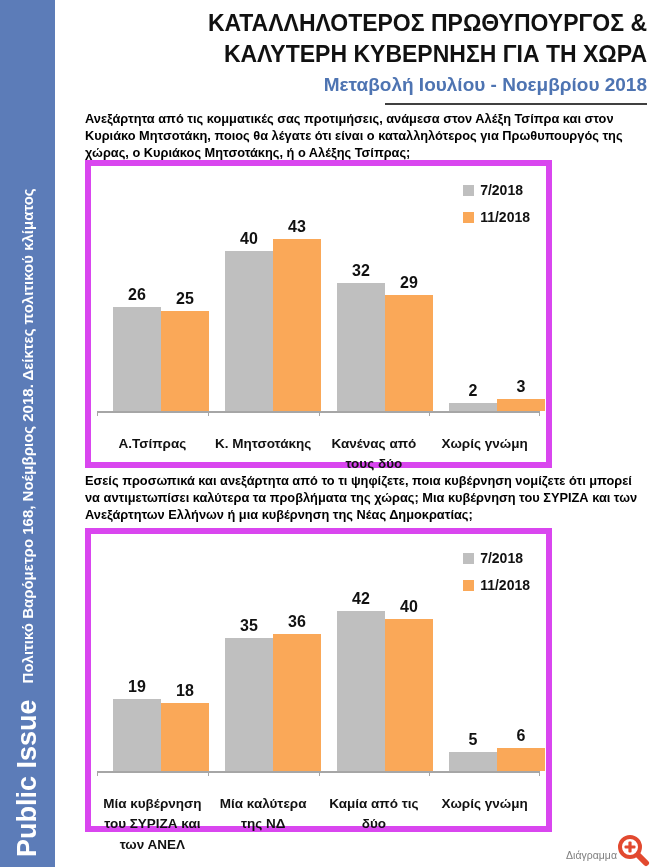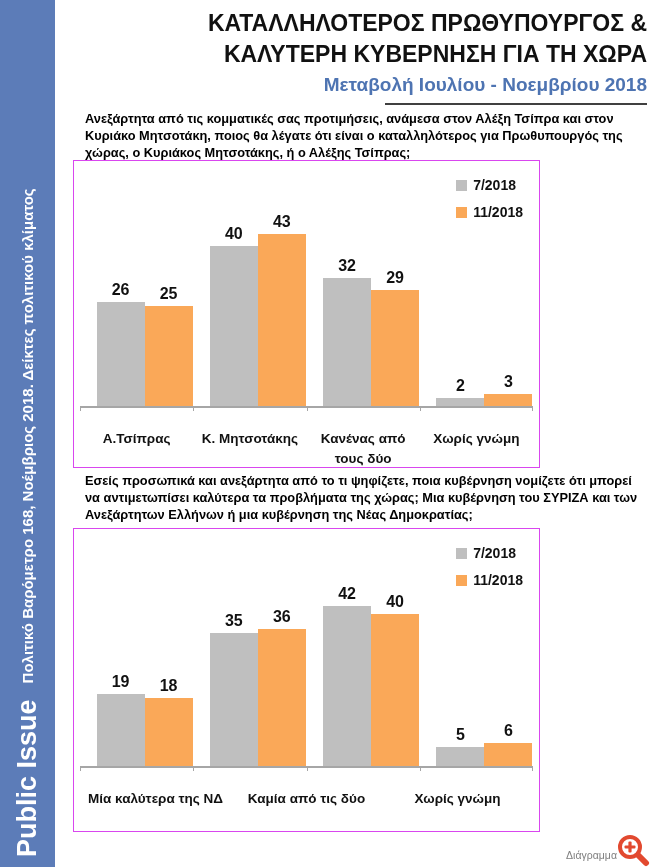--- a/index.html
+++ b/index.html
@@ -21,22 +21,22 @@
   .subtitle{font-size:19px;line-height:26px;font-weight:bold;color:#4E74B2;margin-top:2px;}
   .rule{width:262px;margin:5px 0 0 auto;border-top:2px solid #404040;}
 
   
   .question{position:absolute;left:85px;width:562px;margin:0;
             font-size:12.8px;line-height:17.2px;font-weight:bold;color:#000;}
   .q1{top:110px;}
   .q2{top:472px;}
 
   
-  .chart{position:absolute;left:73px;width:467px;background:#fff;
-         border:1px solid #d946ef;box-sizing:border-box;}
+  .chart{position:absolute;left:85px;width:467px;background:#fff;
+         border:6px solid #d946ef;box-sizing:border-box;}
   .chart1{top:160px;height:308px;}
   .chart2{top:528px;height:304px;}
 
   .legend{position:absolute;top:16px;right:16px;display:flex;flex-direction:column;gap:11px;z-index:2;}
   .legend-row{display:flex;align-items:center;gap:6px;font-size:14px;font-weight:bold;color:#111;}
   .swatch{width:11px;height:11px;display:inline-block;}
 
   .plot-area{position:relative;display:flex;margin:0 6px;
              border-bottom:2px solid #A6A6A6;}
   .chart1 .plot-area{height:200px;margin-top:45px;}
@@ -214,20 +214,21 @@
             </div>
           </div>
         </div>
         <div class="tick" style="left: calc(0% + 0px);"></div>
         <div class="tick" style="left: calc(25% + 0px);"></div>
         <div class="tick" style="left: calc(50% + 0px);"></div>
         <div class="tick" style="left: calc(75% + 0px);"></div>
         <div class="tick" style="left: calc(100% - 1px);"></div>
       </div>
     <div class="cats-row">
+        <div class="cat-label">Μία κυβέρνηση του ΣΥΡΙΖΑ και των ΑΝΕΛ</div>
         <div class="cat-label">Μία καλύτερα της ΝΔ</div>
         <div class="cat-label">Καμία από τις δύο</div>
         <div class="cat-label">Χωρίς γνώμη</div>
       </div>
   </section>
 
   <span class="footer-label">Διάγραμμα</span>
 
   <svg class="zoom-icon" viewBox="0 0 34 34">
     <line x1="21" y1="21" x2="30" y2="30" stroke="#E2492F" stroke-width="6" stroke-linecap="round"></line>

